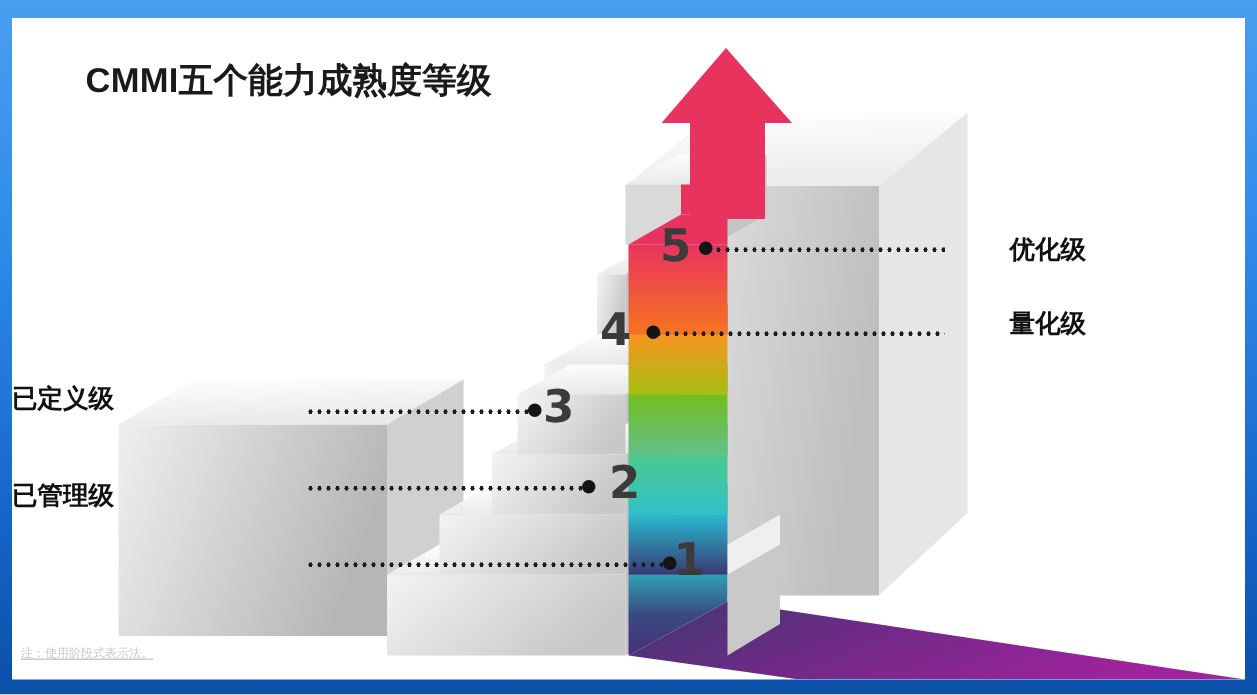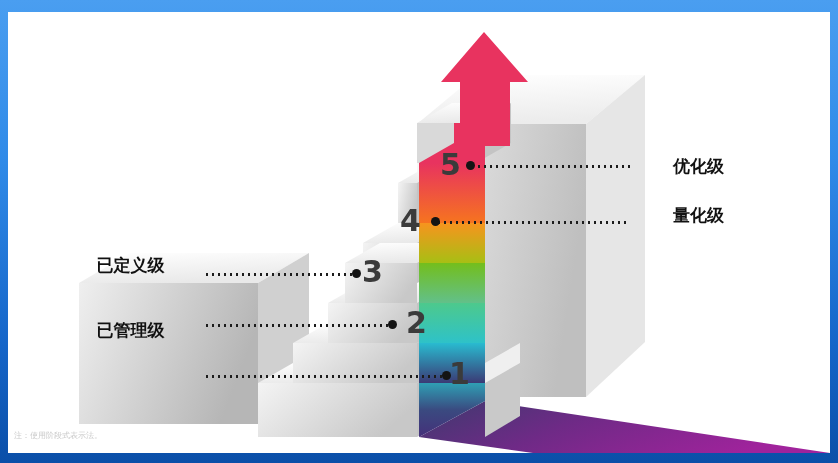--- a/index.html
+++ b/index.html
@@ -20,28 +20,28 @@
   }
   
   #title{
     position:absolute;left:49px;top:26px;
     font-size:23px;font-weight:bold;color:#1a1a1a;
     letter-spacing:0.2px;white-space:nowrap;
   }
   
   #footnote{
     position:absolute;left:6px;top:418px;
-    font-size:8px;color:#c9c9c9;white-space:nowrap;
+    font-size:8px;color:#c9c9c9;white-space:nowrap;text-decoration:underline;
   }
   
   .lab{
     position:absolute;font-size:17px;font-weight:bold;color:#111;
     white-space:nowrap;
   }
-  .lab-left{text-align:center;padding-left:32px;}
+  .lab-left{text-align:left;}
   .lab-right{text-align:left;margin-left:28px;}
   
   .leader{
     position:absolute;height:3px;
     background-image:radial-gradient(circle closest-side,#1c1c1c 92%,transparent 94%);
     background-size:6px 3px;background-repeat:repeat-x;
     background-position:0 center;
   }
   .dot{
     position:absolute;width:9px;height:9px;border-radius:50%;
@@ -61,20 +61,21 @@
   .num span{
     -webkit-text-stroke:0;
   }
 </style>
 </head>
 <body>
 
 <div id="slide">
   <div id="canvas">
 
+    <div id="title">CMMI五个能力成熟度等级</div>
 
     <svg id="stairs" width="822" height="441" viewBox="0 0 822 441">
       <defs>
         <linearGradient id="gTopFace" x1="0" y1="0" x2="0.35" y2="1">
           <stop offset="0" stop-color="#ffffff"></stop>
           <stop offset="1" stop-color="#e9e9e9"></stop>
         </linearGradient>
         <linearGradient id="gLeftFace" x1="0" y1="0" x2="1" y2="0.4">
           <stop offset="0" stop-color="#f4f4f4"></stop>
           <stop offset="1" stop-color="#c8c8c8"></stop>

